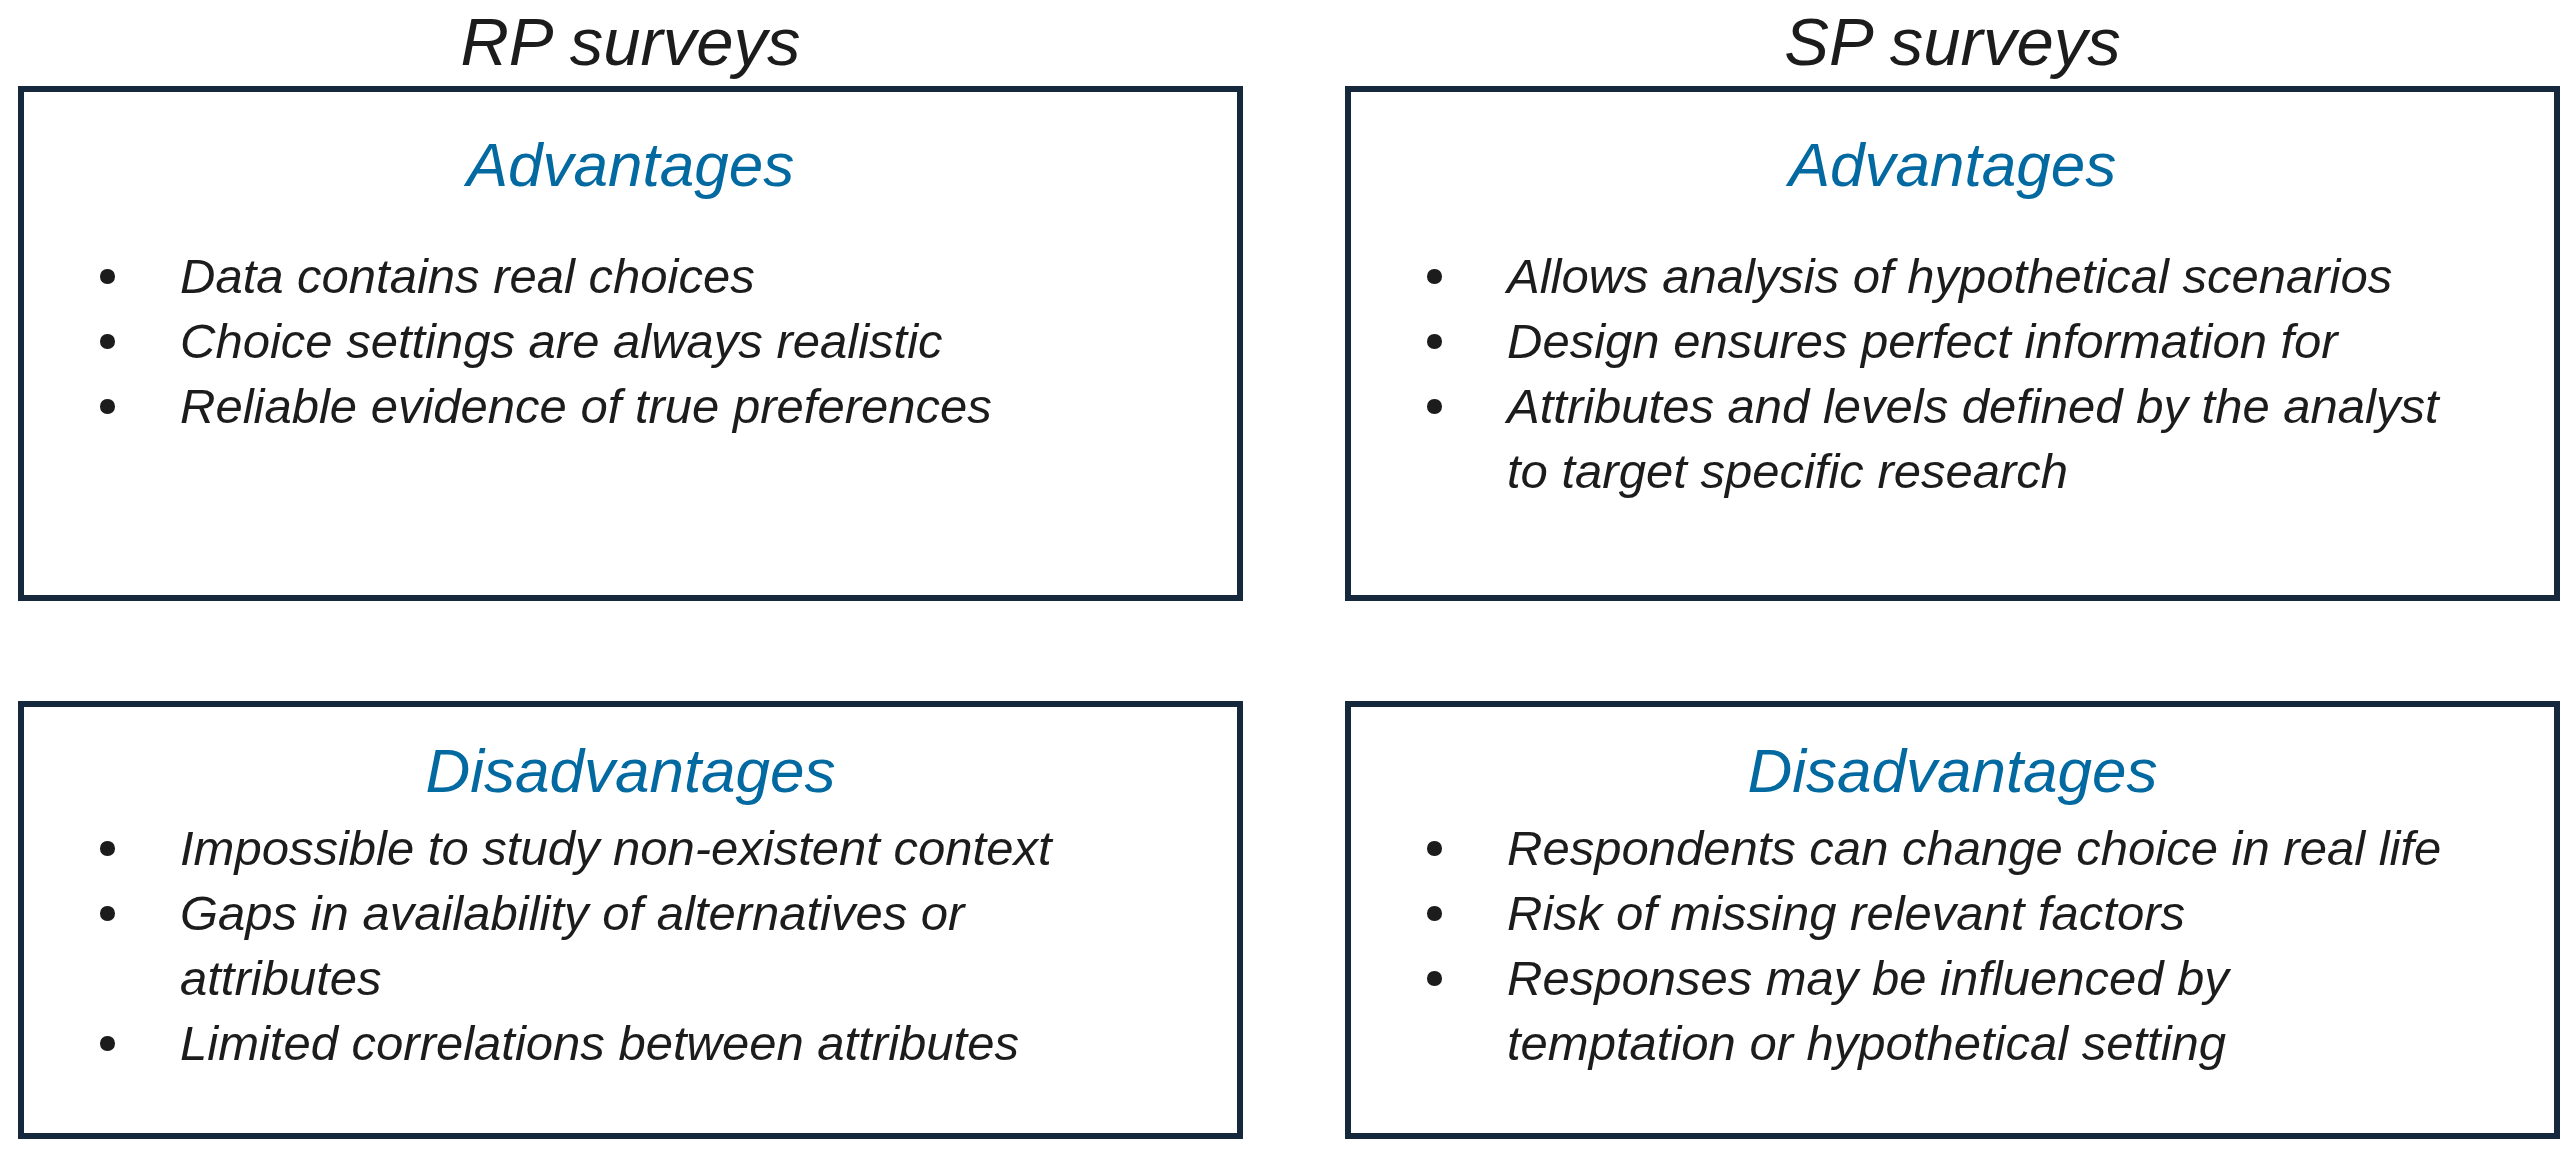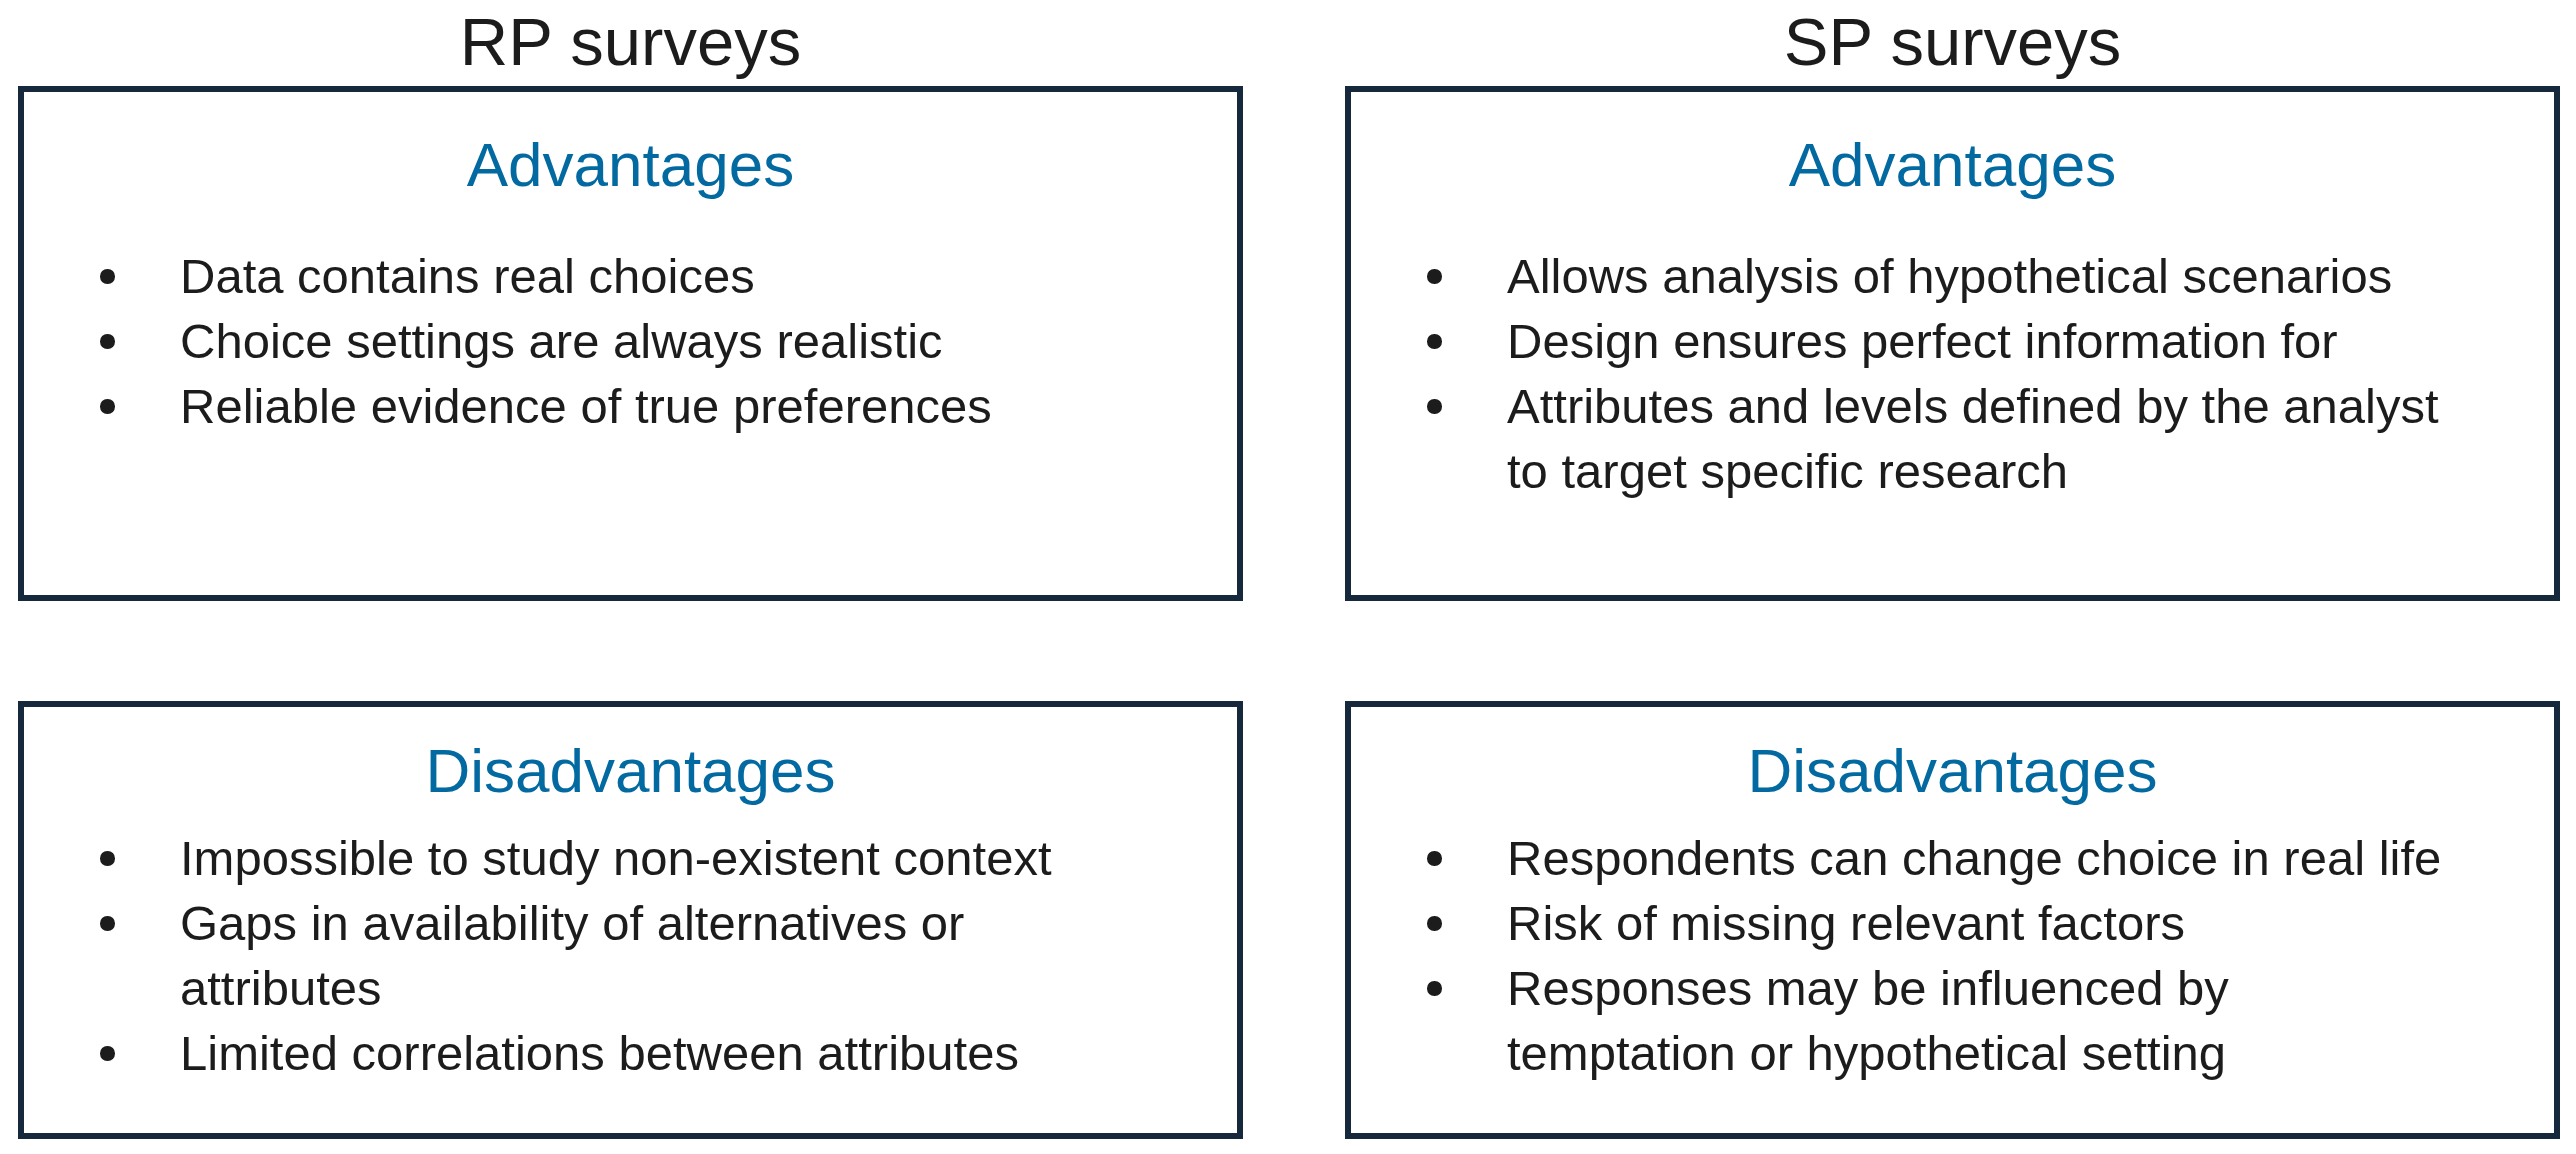--- a/index.html
+++ b/index.html
@@ -1,20 +1,20 @@
 <!DOCTYPE html>
 <html style="--border-color: #16293c; --text-color: #1c1c1c; --bg-color: #ffffff;font-size:14.5px"><head>
 <meta charset="utf-8">
 <style>
   :root {
     --border-color: #16293c;
     --text-color: #1c1c1c;
     --bg-color: #ffffff;
   }
-  * { box-sizing: border-box; }
+  * { box-sizing: border-box; font-style: italic; }
   html, body {
     margin: 0;
     padding: 0;
   }
   body {
     position: relative;
     width: 2576px;
     height: 1155px;
     background: var(--bg-color);
     font-family: "Liberation Sans", sans-serif;
@@ -56,21 +56,21 @@
   }
   .box.bottom h2 { margin-top: 27px; }
 
   .bullets {
     list-style: none;
     margin: 42px 0 0 0;
     padding: 0 27px 0 156px;
     font-size: 49px;
     line-height: 65px;
   }
-  .box.bottom .bullets { margin-top: 18px; }
+  .box.bottom .bullets { margin-top: 8px; }
 
   .bullets li { position: relative; }
 
   .bullet-dot {
     position: absolute;
     left: -80px;
     top: 25.4px;
     width: 14.5px;
     height: 14.5px;
     border-radius: 50%;

